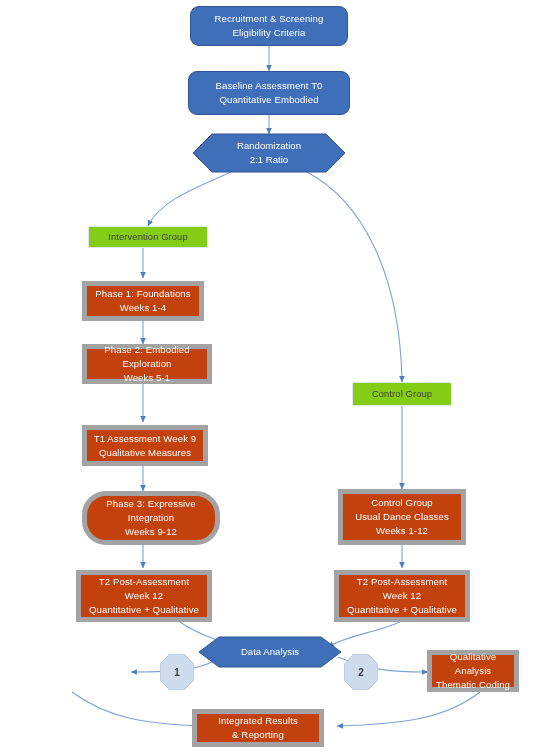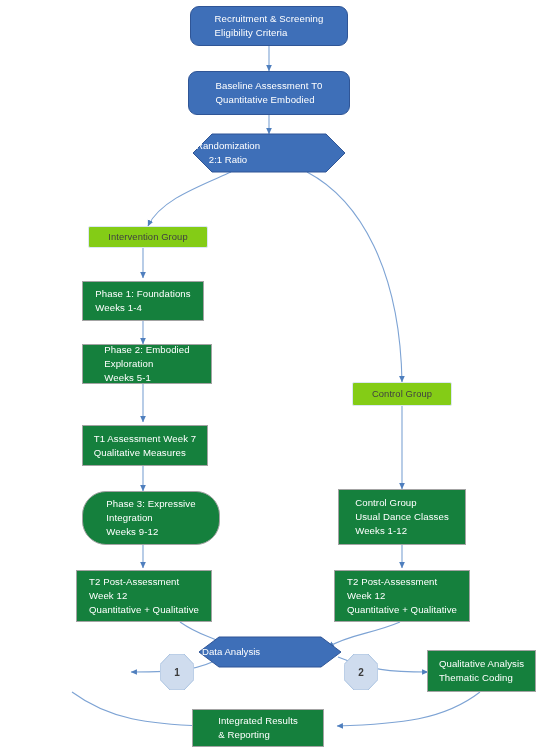--- a/index.html
+++ b/index.html
@@ -1,24 +1,24 @@
 <!DOCTYPE html>
 <html><head>
 <meta charset="utf-8">
 <style>
   html,body{margin:0;padding:0;background:#ffffff;}
   body{width:550px;height:753px;overflow:hidden;font-family:"Liberation Sans",sans-serif;}
   #canvas{position:relative;width:550px;height:753px;background:#ffffff;}
-  .node{position:absolute;box-sizing:border-box;display:flex;align-items:center;justify-content:center;color:#ffffff;font-size:9.6px;line-height:1.45;letter-spacing:.1px;}
-  .rect{background:#15803d;border:1px solid #a3a3a3;}
+  .node{position:absolute;box-sizing:border-box;display:flex;align-items:center;justify-content:center;text-align:center;color:#ffffff;font-size:9.6px;line-height:1.45;letter-spacing:.1px;}
+  .rect{background:#c2410c;border:5px solid #a3a3a3;}
   .rounded{background:#3e6fb8;border:1px solid #2f5596;border-radius:9px;}
   .label-box{background:#84cc16;border:1px solid #dbe7f3;color:#404040;border-radius:2px;font-size:9.4px;}
   .hexwrap{position:absolute;}
   .hexwrap svg{display:block;overflow:visible;}
-  .hextext{position:absolute;left:0;top:0;width:100%;height:100%;display:flex;align-items:center;justify-content:flex-start;color:#fff;font-size:9.6px;line-height:1.45;text-align:center;pointer-events:none;}
+  .hextext{position:absolute;left:0;top:0;width:100%;height:100%;display:flex;align-items:center;justify-content:center;color:#fff;font-size:9.6px;line-height:1.45;text-align:center;pointer-events:none;}
   .badge{position:absolute;}
   .badge svg{display:block;}
   .badgetext{position:absolute;left:0;top:0;width:100%;height:100%;display:flex;align-items:center;justify-content:center;color:#3b3b3b;font-size:10px;font-weight:600;}
   #edges{position:absolute;left:0;top:0;width:550px;height:753px;}
   .txt{white-space:pre-line;padding:0 3px;}
 </style>
 </head>
 <body>
 
 <div id="canvas">
@@ -83,21 +83,21 @@
 Weeks 1-4</span>
   </div>
 
   <div class="node rect" style="left:82px;top:344px;width:130px;height:40px;">
     <span class="txt">Phase 2: Embodied
 Exploration
 Weeks 5-1</span>
   </div>
 
   <div class="node rect" style="left:82px;top:425px;width:126px;height:41px;">
-    <span class="txt">T1 Assessment Week 7
+    <span class="txt">T1 Assessment Week 9
 Qualitative Measures</span>
   </div>
 
   <div class="node rect" style="left:82px;top:491px;width:138px;height:54px;border-radius:24px;">
     <span class="txt">Phase 3: Expressive
 Integration
 Weeks 9-12</span>
   </div>
 
   <div class="node rect" style="left:338px;top:489px;width:128px;height:56px;">
@@ -139,21 +139,21 @@
   <div class="badge" style="left:344px;top:654px;width:34px;height:36px;">
     <svg width="34" height="36" viewBox="0 0 34 36">
       <polygon points="10,0 24,0 34,10.5 34,25.5 24,36 10,36 0,25.5 0,10.5" fill="#cfdcee" stroke="#a9c2e0" stroke-width="1"></polygon>
     </svg>
     <div class="badgetext">
         <span>2</span>
       </div>
   </div>
 
 
-  <div class="node rect" style="left:427px;top:650px;width:109px;height:42px;">
+  <div class="node rect" style="left:427px;top:650px;width:92px;height:42px;">
     <span class="txt">Qualitative Analysis
 Thematic Coding</span>
   </div>
 
   <div class="node rect" style="left:192px;top:709px;width:132px;height:38px;">
     <span class="txt">Integrated Results
 &amp; Reporting</span>
   </div>
 
 </div>

